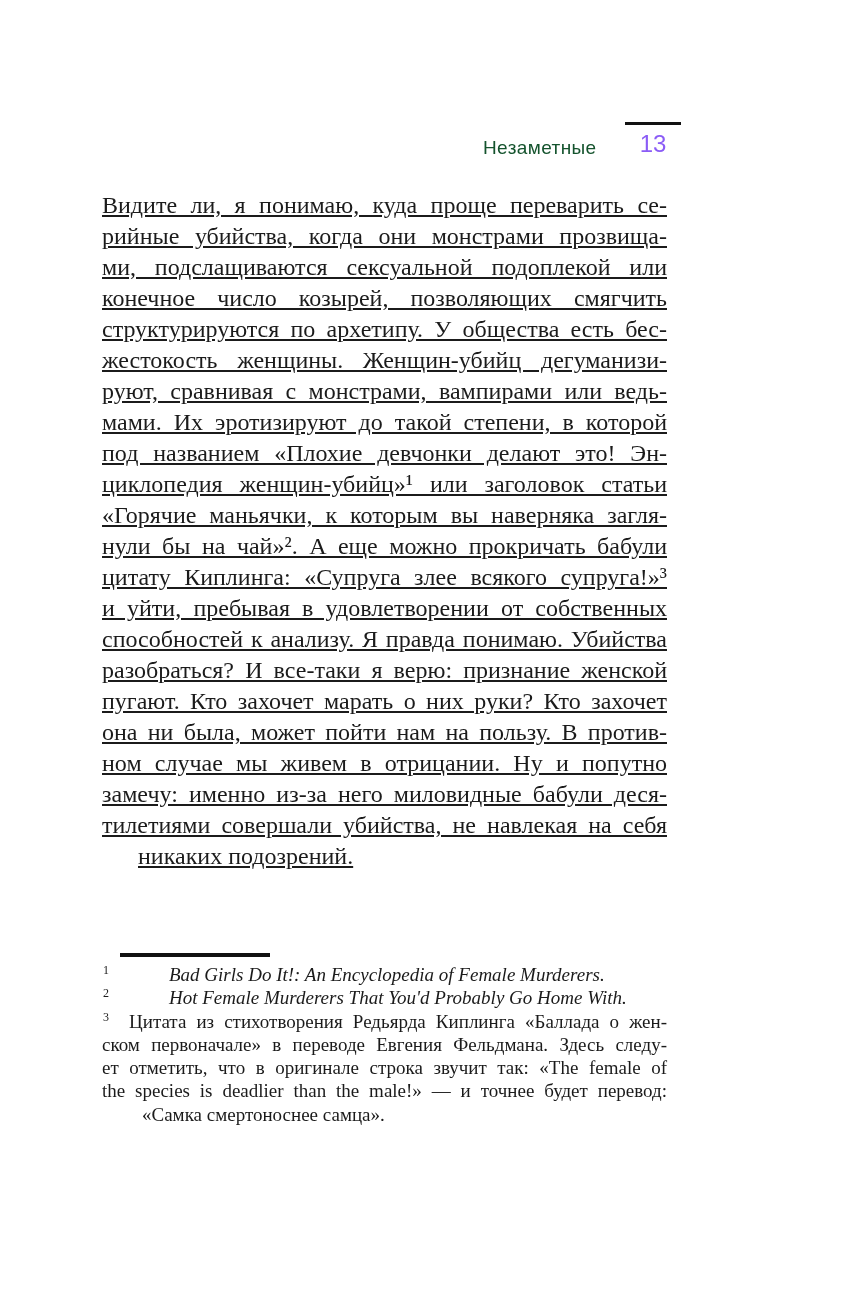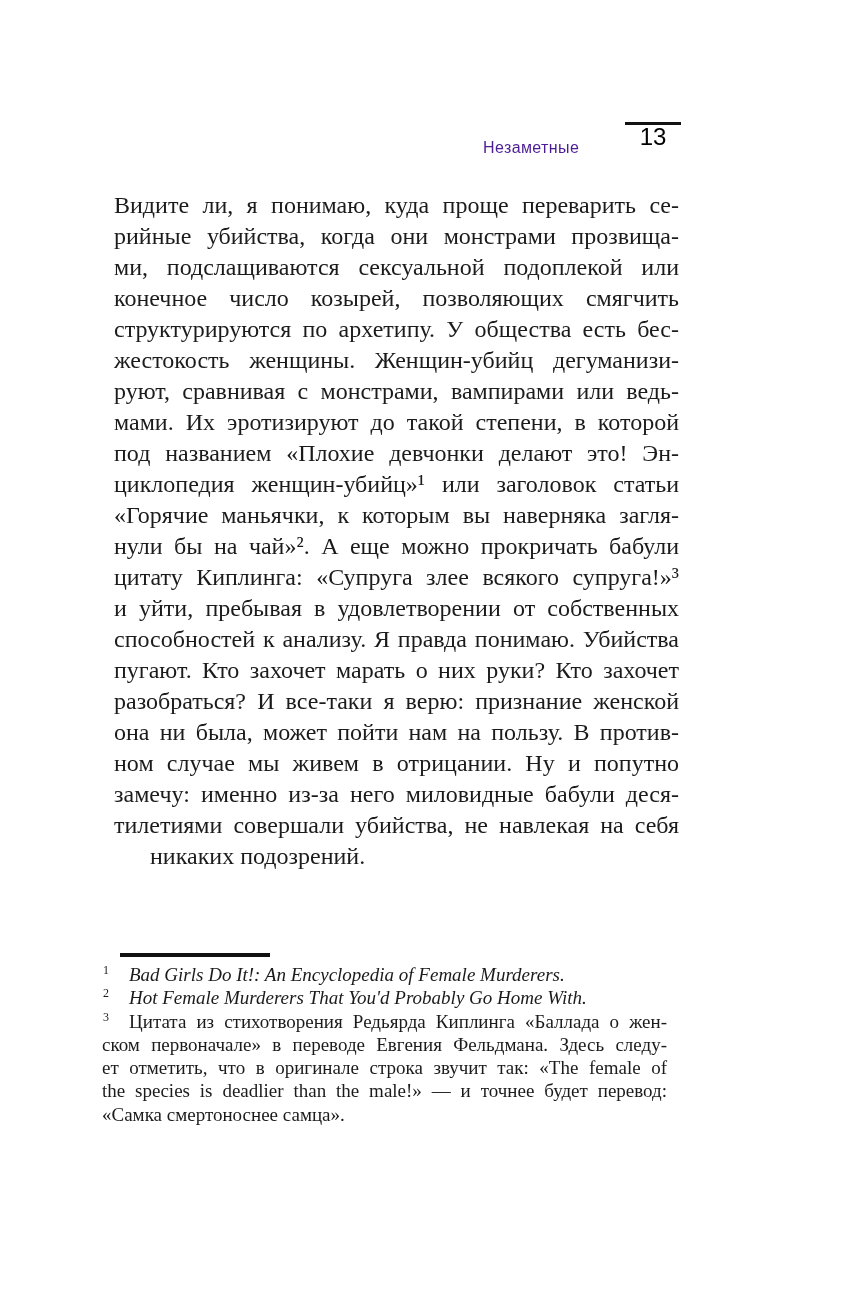--- a/index.html
+++ b/index.html
@@ -16,53 +16,55 @@
     font-family: "Liberation Serif", serif;
     color: #1b1b1b;
   }
 
   
   .running-title {
     position: absolute;
     left: 483px;
     top: 139px;
     font-family: "Liberation Sans", sans-serif;
-    font-size: 16px;
+    font-size: 19px;
     line-height: 17px;
     letter-spacing: 0.4px;
-    color: #4c1d95;
+    color: #14532d;
   }
   .folio {
     position: absolute;
     left: 625px;
     top: 122px;
     width: 56px;
     text-align: center;
   }
   .folio-rule {
     display: block;
     height: 3px;
     background: #121212;
   }
   .folio-num {
     display: block;
+    padding-top: 7px;
     font-family: "Liberation Sans", sans-serif;
     font-size: 24px;
     line-height: 24px;
-    color: #000000;
+    color: #8b5cf6;
   }
 
   
   .body-text {
     position: absolute;
-    left: 114px;
+    left: 102px;
     top: 190px;
     width: 565px;
     font-size: 24px;
     line-height: 31px;
+    text-decoration: underline;
   }
   .body-line {
     min-height: 31px;
     text-align: justify;
     text-align-last: justify;
   }
   .body-line:last-child {
     text-align-last: left;
     margin-left: 36px;
   }
@@ -102,20 +104,21 @@
   .fn-lines > .footnote-line {
     text-align: justify;
     text-align-last: justify;
     min-height: 23.3px;
   }
   .fn-lines > .footnote-line:first-child {
     text-indent: 27px;
   }
   .fn-lines > .footnote-line:last-child {
     text-align-last: left;
+    margin-left: 40px;
   }
 </style>
 </head>
 <body>
 
 <div class="page">
 
   <span class="running-title">Незаметные</span>
 
   <span class="folio">
@@ -132,22 +135,22 @@
       <div class="body-line">жестокость женщины. Женщин-убийц дегуманизи-</div>
       <div class="body-line">руют, сравнивая с монстрами, вампирами или ведь-</div>
       <div class="body-line">мами. Их эротизируют до такой степени, в которой</div>
       <div class="body-line">под названием «Плохие девчонки делают это! Эн-</div>
       <div class="body-line">циклопедия женщин-убийц»¹ или заголовок статьи</div>
       <div class="body-line">«Горячие маньячки, к которым вы наверняка загля-</div>
       <div class="body-line">нули бы на чай»². А еще можно прокричать бабули</div>
       <div class="body-line">цитату Киплинга: «Супруга злее всякого супруга!»³</div>
       <div class="body-line">и уйти, пребывая в удовлетворении от собственных</div>
       <div class="body-line">способностей к анализу. Я правда понимаю. Убийства</div>
+      <div class="body-line">разобраться? И все-таки я верю: признание женской</div>
       <div class="body-line">пугают. Кто захочет марать о них руки? Кто захочет</div>
-      <div class="body-line">разобраться? И все-таки я верю: признание женской</div>
       <div class="body-line">она ни была, может пойти нам на пользу. В против-</div>
       <div class="body-line">ном случае мы живем в отрицании. Ну и попутно</div>
       <div class="body-line">замечу: именно из-за него миловидные бабули деся-</div>
       <div class="body-line">тилетиями совершали убийства, не навлекая на себя</div>
       <div class="body-line">никаких подозрений.</div>
     </main>
 
   <div class="footnote-rule"></div>
 
   <section class="footnotes">

